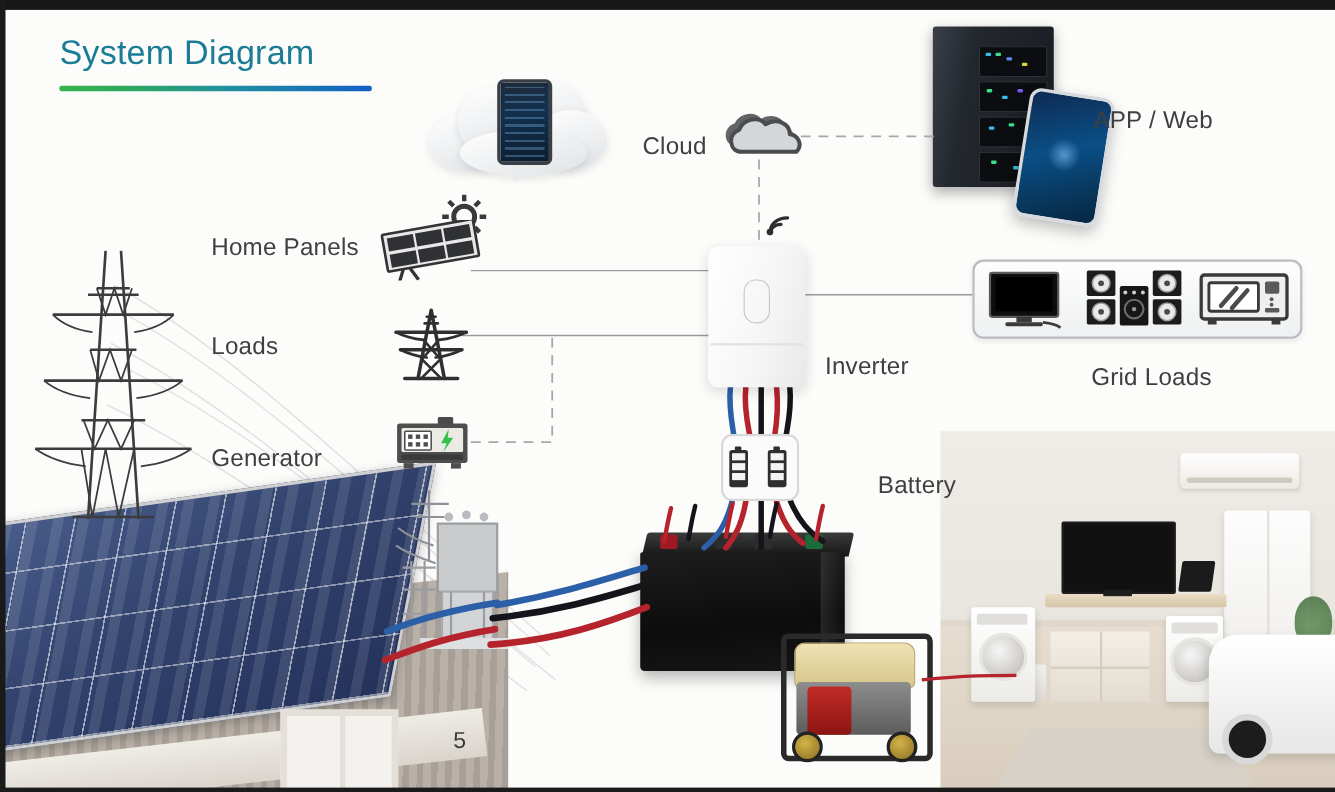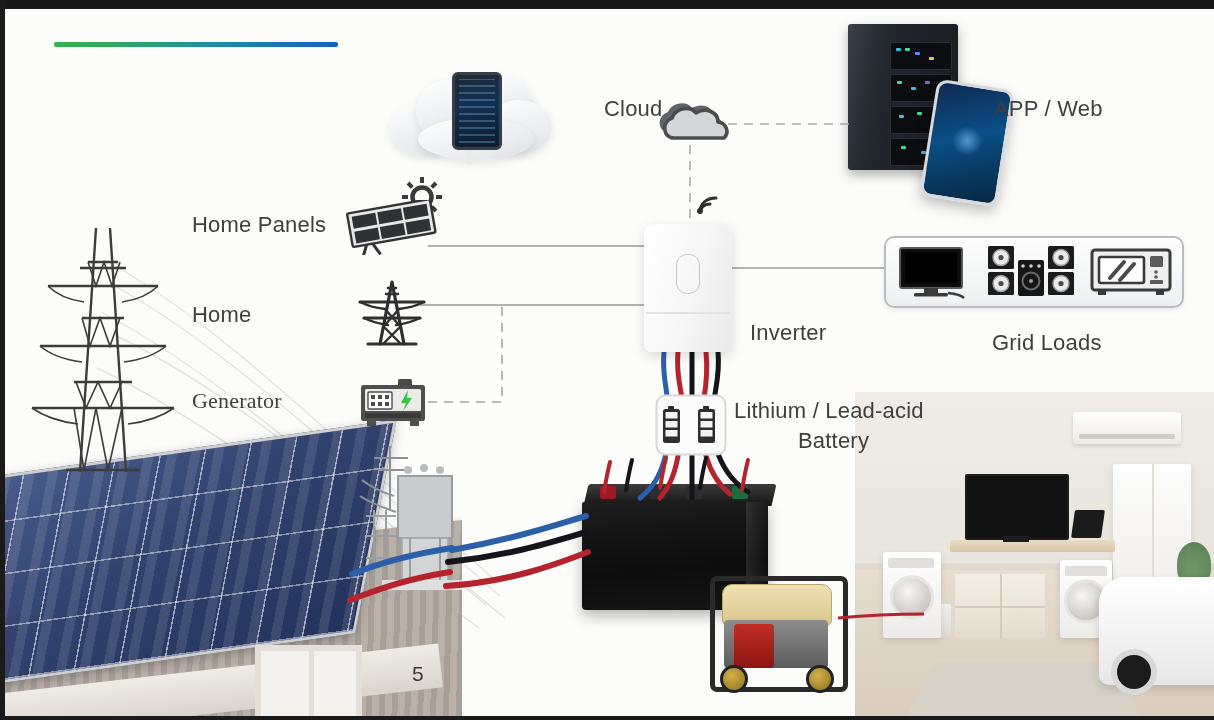--- a/index.html
+++ b/index.html
@@ -607,31 +607,31 @@
     <g fill="none" stroke-linecap="round">
       <path d="M604,492 C606,480 608,470 610,462" stroke="#b5232c" stroke-width="4"></path>
       <path d="M626,490 C628,478 630,468 632,460" stroke="#14141a" stroke-width="4"></path>
       <path d="M660,488 C662,476 664,466 666,458" stroke="#b5232c" stroke-width="4"></path>
       <path d="M700,488 C702,476 704,466 706,458" stroke="#14141a" stroke-width="4"></path>
       <path d="M742,490 C744,478 746,468 748,460" stroke="#b5232c" stroke-width="4"></path>
     </g>
   </svg>
 
   <div id="title-block">
+    <div id="page-title">System Diagram</div>
     <div id="title-rule"></div>
   </div>
 
   <div class="label" style="left:192px; top:212px;">Home Panels</div>
-  <div class="label" style="left:192px; top:302px;">Home</div>
-  <div class="label" style="left:192px; top:388px;font-family:Liberation Serif, serif;">Generator</div>
-  <div class="label" style="left:584px; top:96px;margin-left:20px;">Cloud</div>
+  <div class="label" style="left:192px; top:302px;">Loads</div>
+  <div class="label" style="left:192px; top:404px;">Generator</div>
+  <div class="label" style="left:584px; top:120px;">Cloud</div>
   <div class="label" style="left:994px; top:96px;">APP / Web</div>
   <div class="label" style="left:750px; top:320px;">Inverter</div>
   <div class="label" style="left:992px; top:330px;">Grid Loads</div>
-  <div class="label" style="left:734px; top:398px;">Lithium / Lead-acid</div>
   <div class="label" style="left:798px; top:428px;">Battery</div>
 
   <div id="page-number">5</div>
 
   <div class="edge-top"></div>
   <div class="edge-left"></div>
   <div class="edge-bottom"></div>
 </div>
 
 </body></html>

